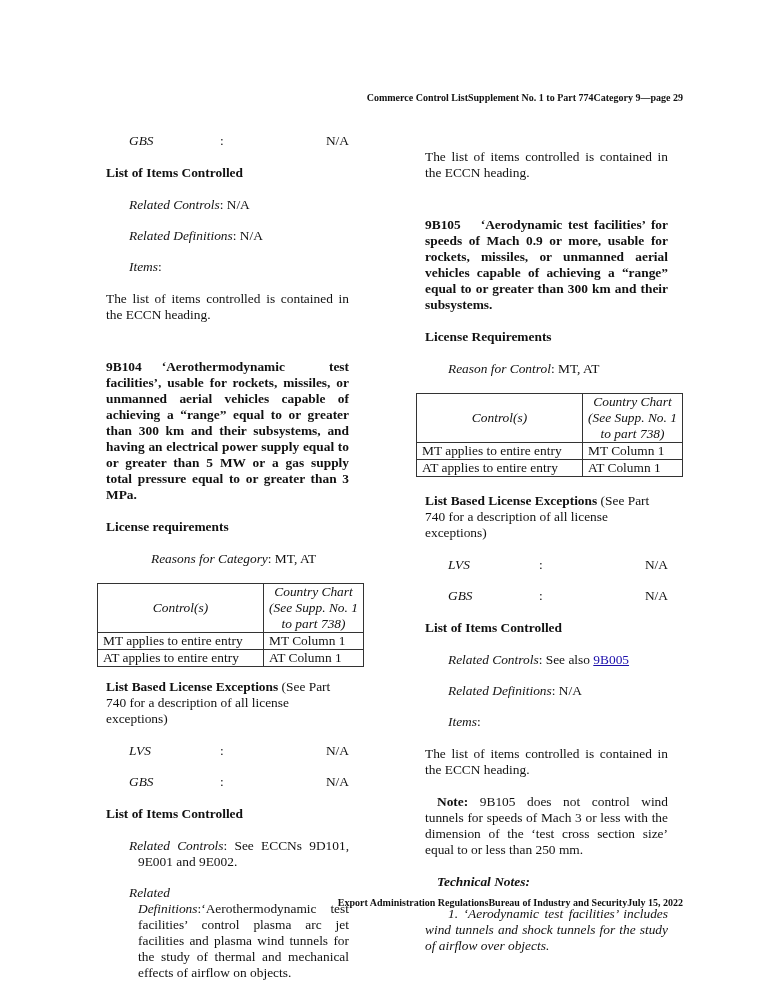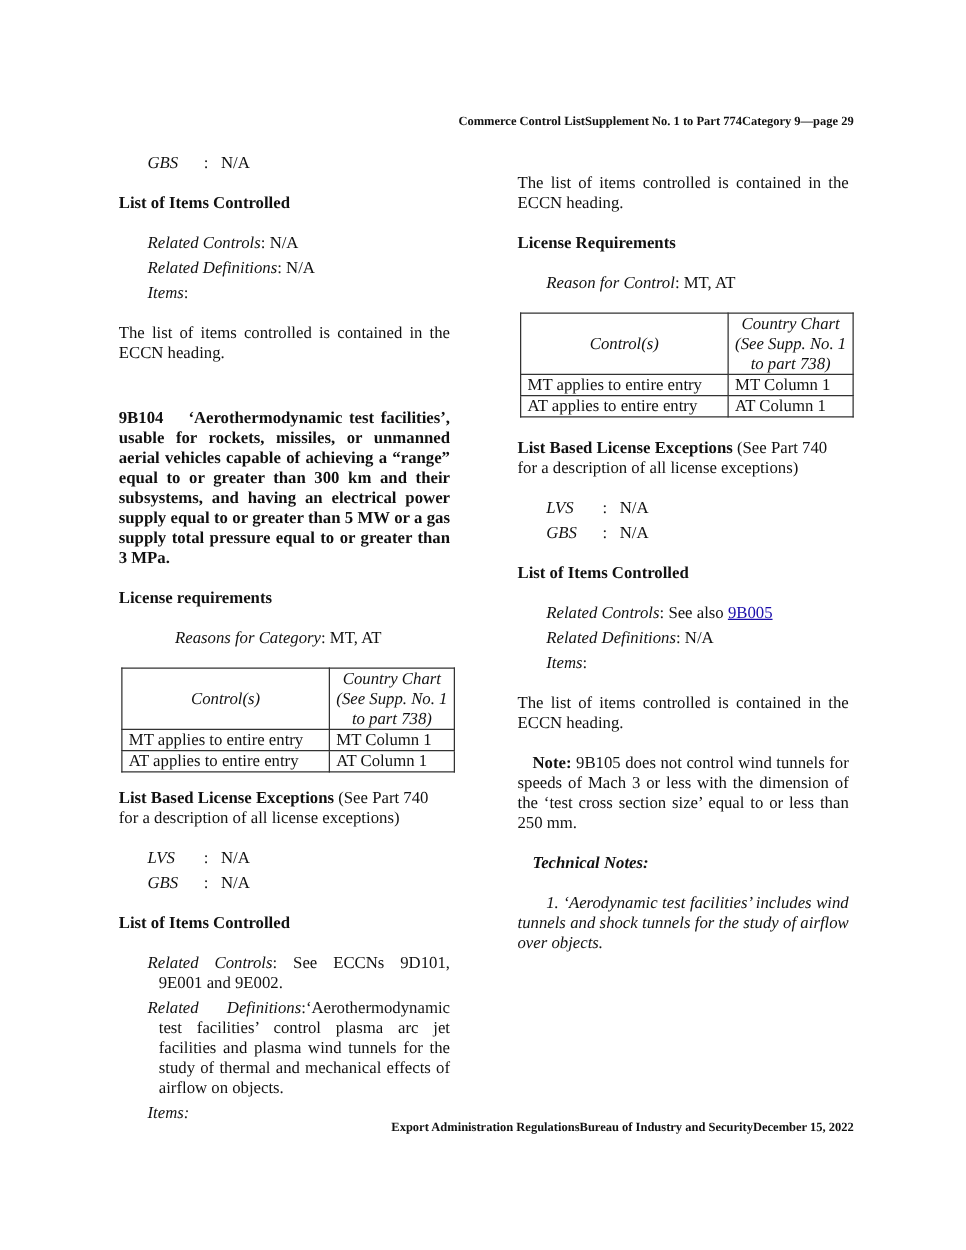--- a/index.html
+++ b/index.html
@@ -5,21 +5,21 @@
   html, body { margin: 0; padding: 0; background: #ffffff; }
   body { width: 773px; height: 1000px; position: relative; overflow: hidden;
          font-family: "Liberation Serif", serif; color: #111; }
   .hdr, .ftr { position: absolute; left: 91px; width: 592px; font-weight: bold;
                font-size: 10px; display: flex; justify-content: flex-end; }
   .hdr { top: 92px; }
   .ftr { top: 897px; }
   .col { position: absolute; top: 118px; width: 273px; font-size: 13.4px; line-height: 16px; }
   .col.left { left: 91px; }
   .col.right { left: 410px; }
-  p { margin: 4px; }
+  p { margin: 15px; justify-content: space-between; }
   .just { text-align: justify; }
   .ind { padding-left: 23px; }
   .hang { padding-left: 32px; text-indent: -9px; }
   .b { font-weight: bold; }
   .i { font-style: italic; }
   .gap16 { margin-top: 16px; }
   .gap24 { margin-top: 32px; }
   .kv { display: flex; }
   .kv .k { width: 45px; font-style: italic; }
   table { border-collapse: collapse; margin-left: 6px; width: 267px; font-size: 13.4px; line-height: 16px; }
@@ -83,20 +83,21 @@
 
   <p class="b gap16">List of Items Controlled</p>
   <p class="hang just gap16"><span class="i">Related Controls</span><span>: See ECCNs 9D101, 9E001 and 9E002.</span></p>
   <p class="hang just"><span class="i">Related Definitions</span><span>:‘Aerothermodynamic test facilities’ control plasma arc jet facilities and plasma wind tunnels for the study of thermal and mechanical effects of airflow on objects.</span></p>
   <p class="ind i">Items:</p>
 </div>
 
 <div class="col right" style="top:134px">
   <p class="just">The list of items controlled is contained in the ECCN heading.</p>
 
+  <p class="eccn-heading" style="margin-top:36px"><span class="code">9B105</span><span>‘Aerodynamic test facilities’ for speeds of Mach 0.9 or more, usable for rockets, missiles, or unmanned aerial vehicles capable of achieving a “range” equal to or greater than 300 km and their subsystems.</span></p>
 
   <p class="b gap16">License Requirements</p>
   <p class="ind gap16"><span class="i">Reason for Control</span><span>:    MT, AT</span></p>
 
   <table style="margin-top:16px">
     <tbody>
         <tr>
       <td class="c1 i">Control(s)</td>
       <td class="c2">Country Chart (See Supp. No. 1 to part 738)</td>
     </tr>
@@ -123,14 +124,14 @@
 
   <p class="note gap16"><span class="b">Note:</span><span> 9B105 does not control wind tunnels for speeds of Mach 3 or less with the dimension of the ‘test cross section size’ equal to or less than 250 mm.</span></p>
 
   <p class="tech gap16">Technical Notes:</p>
   <p class="technote gap16">1. ‘Aerodynamic test facilities’ includes wind tunnels and shock tunnels for the study of airflow over objects.</p>
 </div>
 
 <div class="ftr">
   <span>Export Administration Regulations</span>
   <span>Bureau of Industry and Security</span>
-  <span>December 15, 2022</span>
+  <span>July 15, 2022</span>
 </div>
 
 </body></html>

